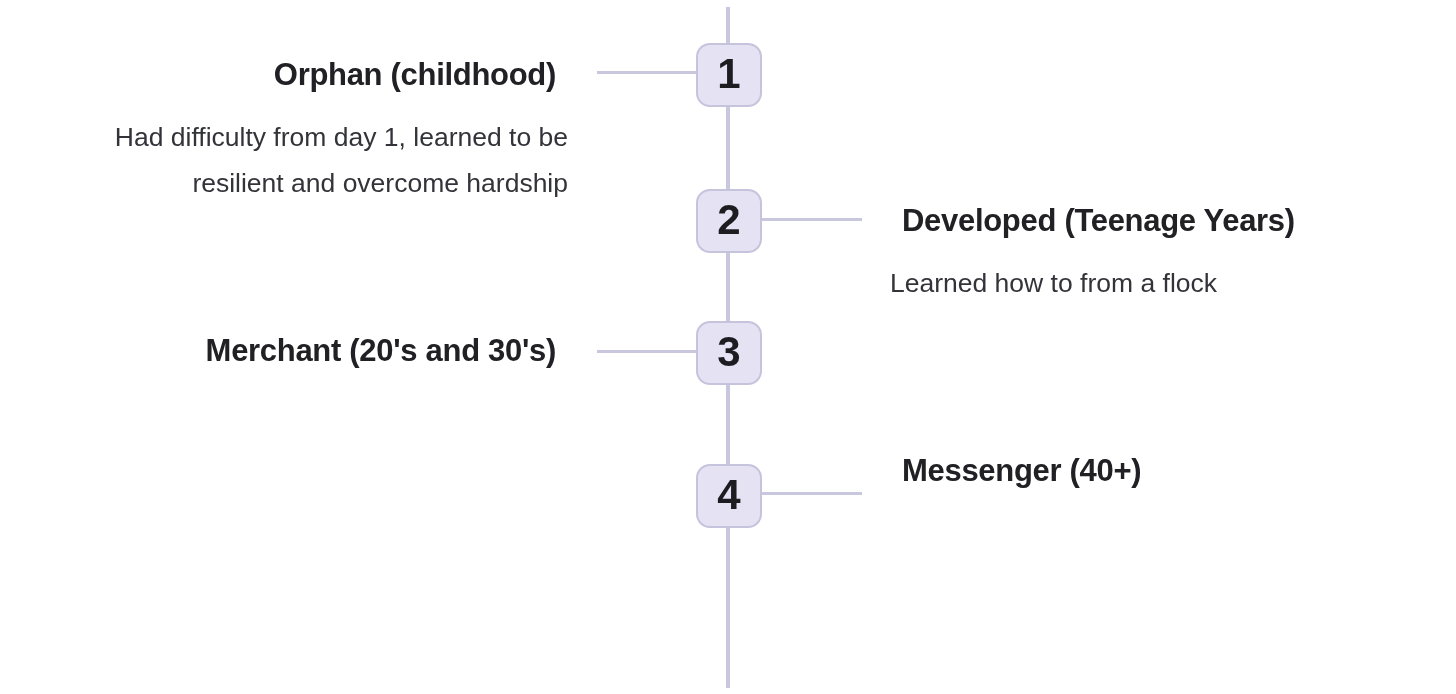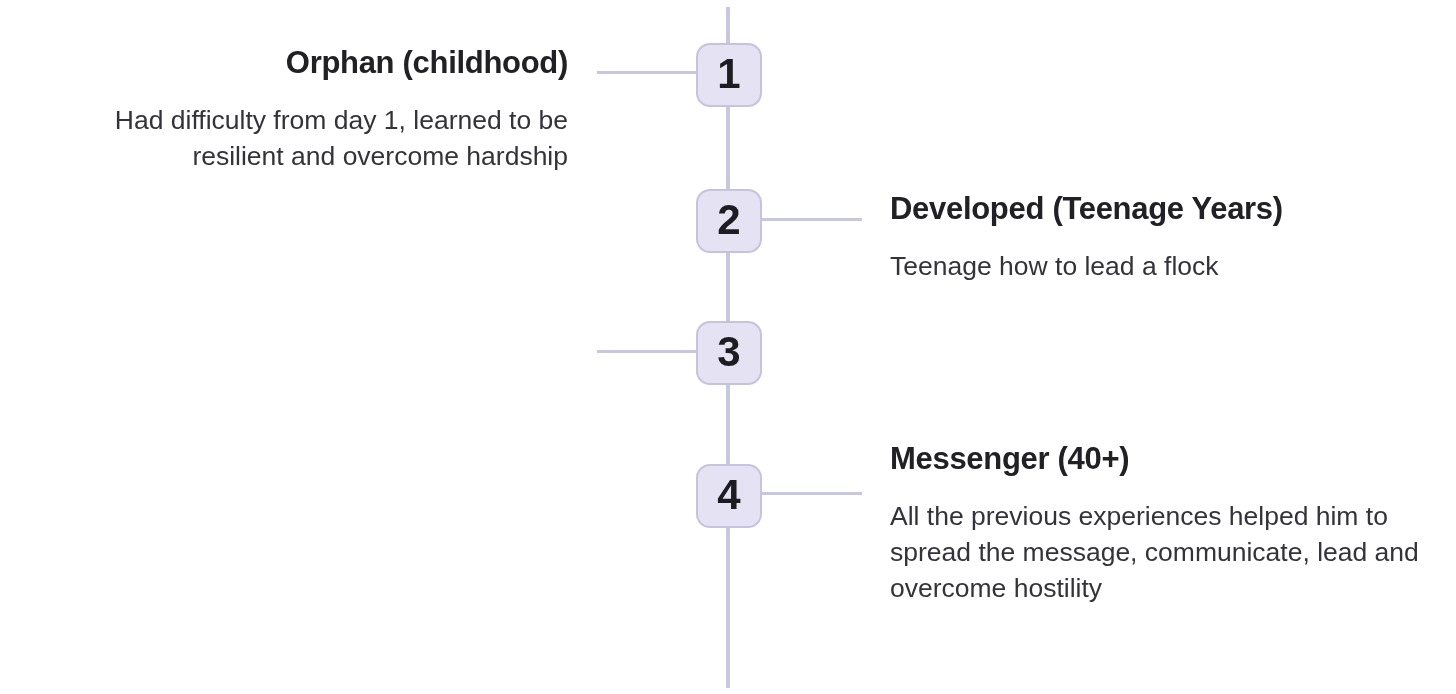--- a/index.html
+++ b/index.html
@@ -59,31 +59,31 @@
     color: var(--node-number);
     line-height: 1;
     padding-bottom: 2px;
   }
   .n1 { top: 43px; }
   .n2 { top: 189px; }
   .n3 { top: 321px; }
   .n4 { top: 464px; }
   .entry { position: absolute; }
   .entry h2 {
-    margin: 0;
+    margin: 12px;
     font-size: 31px;
     line-height: 38px;
     font-weight: 700;
     color: var(--title-text);
     letter-spacing: -0.3px;
   }
   .entry p {
     margin: 20px 0 0 0;
     font-size: 26.5px;
-    line-height: 36px;
+    line-height: 46px;
     font-weight: 400;
     color: var(--body-text);
   }
   .entry.left  { left: 48px;  width: 520px; text-align: right; }
   .entry.right { left: 890px; width: 540px; text-align: left; }
   .e1 { top: 44px; }
   .e2 { top: 190px; }
   .e3 { top: 320px; }
   .e4 { top: 440px; }
 </style>
@@ -112,24 +112,24 @@
     <span>4</span>
   </div>
 
   <div class="entry left e1">
     <h2>Orphan (childhood)</h2>
     <p>Had difficulty from day 1, learned to be resilient and overcome hardship</p>
   </div>
 
   <div class="entry right e2">
     <h2>Developed (Teenage Years)</h2>
-    <p>Teenage how to lead a flock</p>
+    <p>Learned how to from a flock</p>
   </div>
 
   <div class="entry left e3">
+    <h2>Merchant (20's and 30's)</h2>
   </div>
 
   <div class="entry right e4">
     <h2>Messenger (40+)</h2>
-    <p>All the previous experiences helped him to spread the message, communicate, lead and overcome hostility</p>
   </div>
 
 </div>
 
 </body></html>

